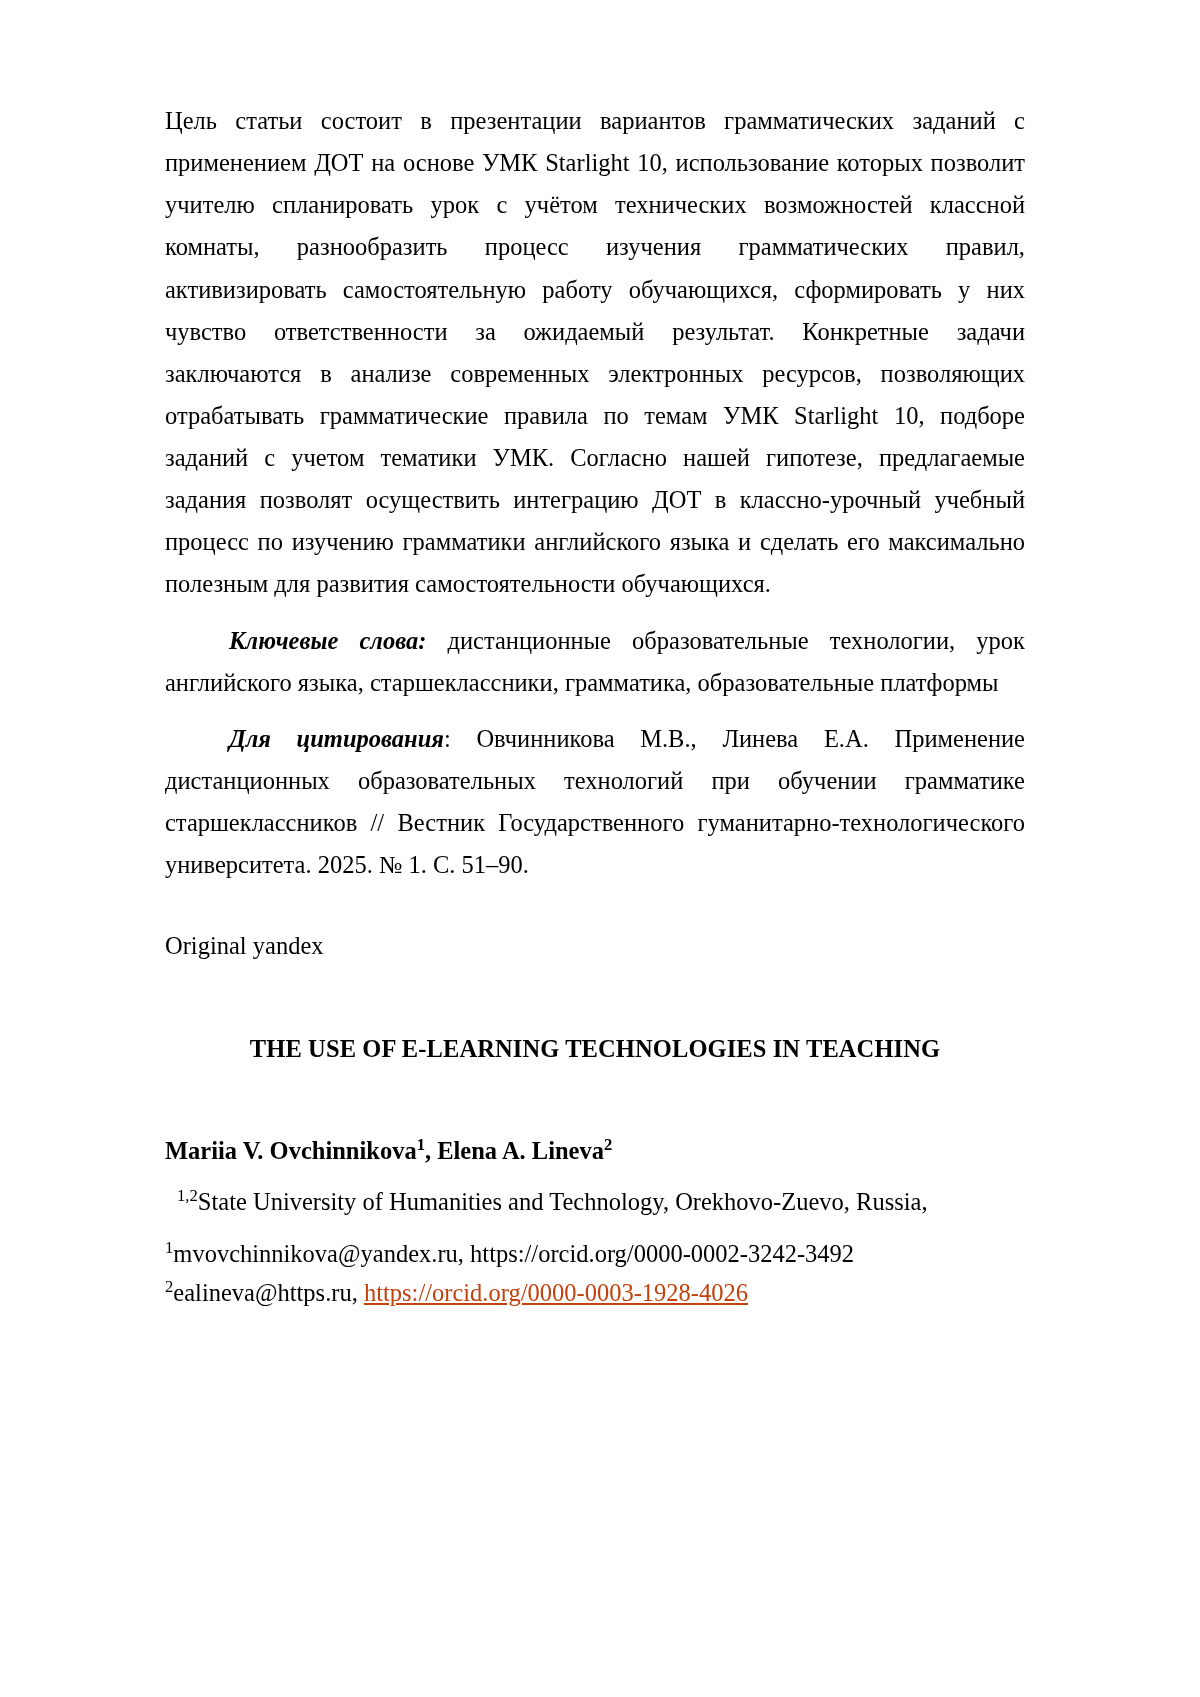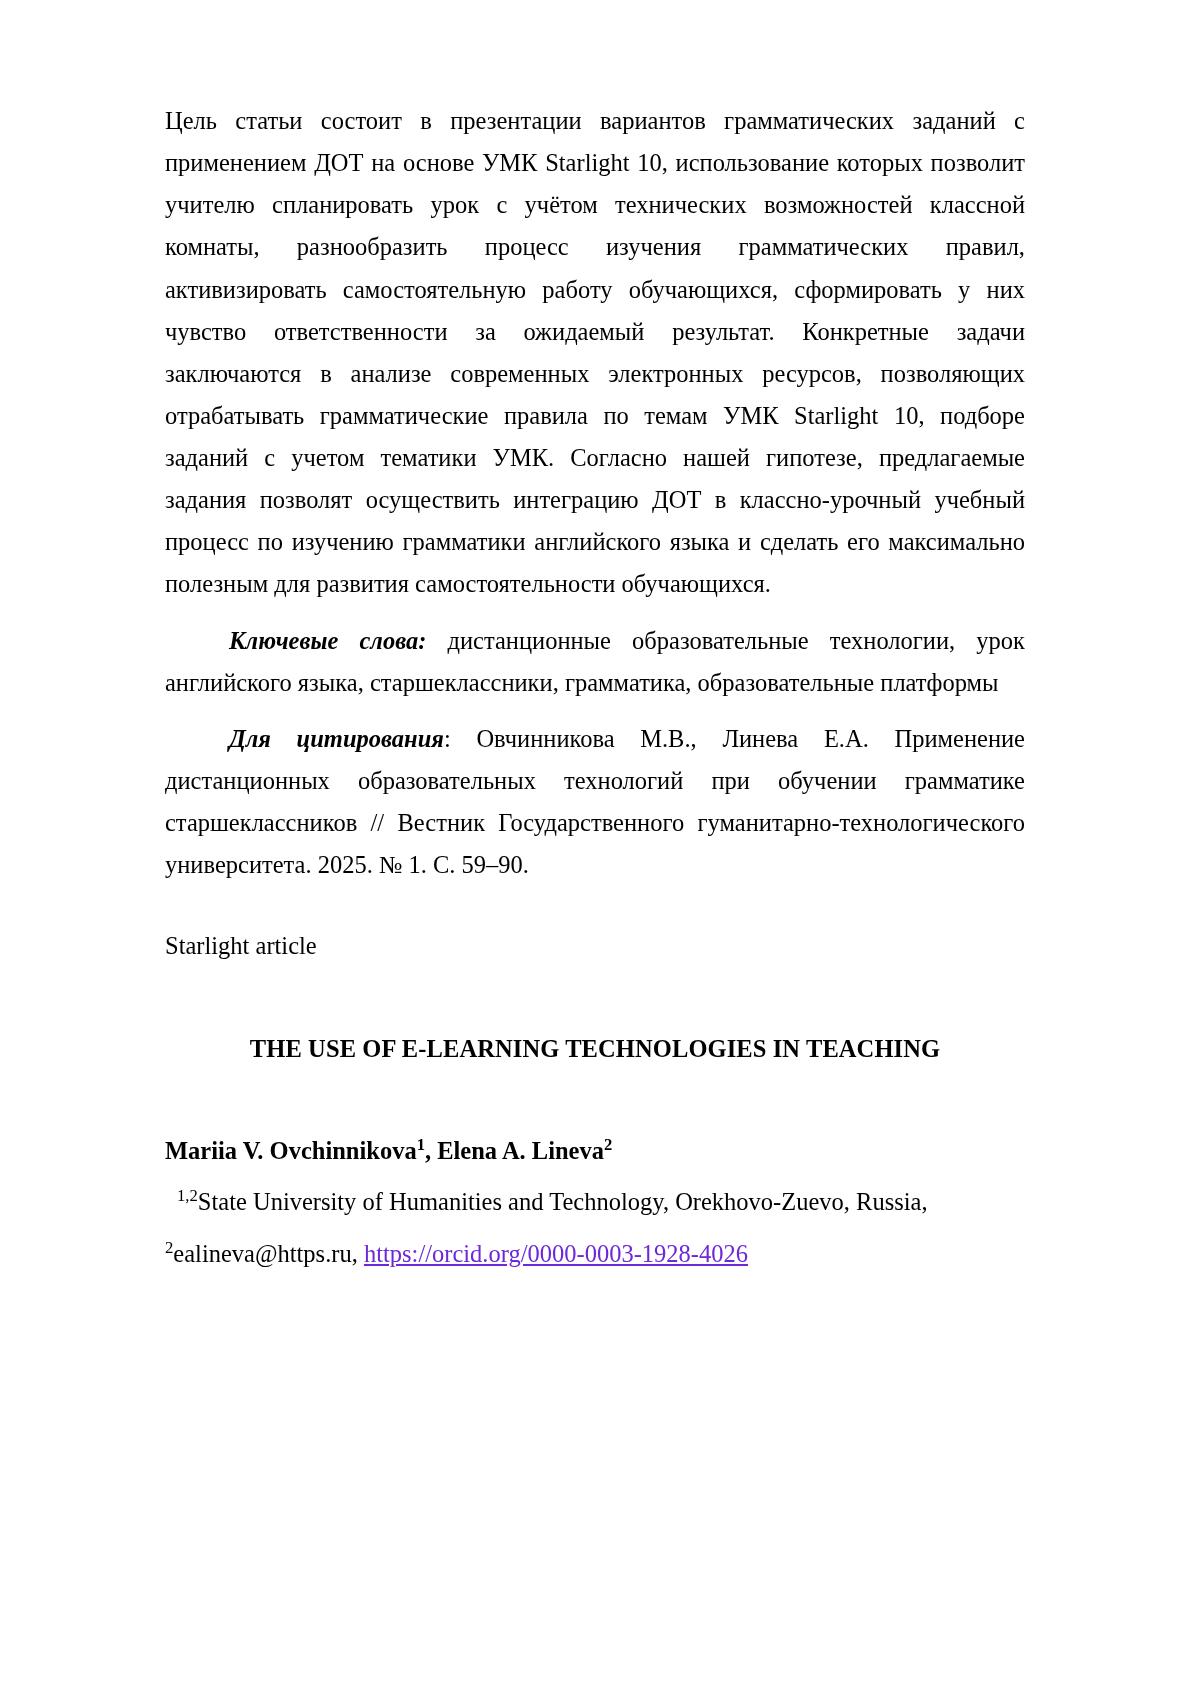--- a/index.html
+++ b/index.html
@@ -92,32 +92,33 @@
 <div class="page">
 
   <p class="para abstract-body">Цель статьи состоит в презентации вариантов грамматических заданий с применением ДОТ на основе УМК Starlight 10, использование которых позволит учителю спланировать урок с учётом технических возможностей классной комнаты, разнообразить процесс изучения грамматических правил, активизировать самостоятельную работу обучающихся, сформировать у них чувство ответственности за ожидаемый результат. Конкретные задачи заключаются в анализе современных электронных ресурсов, позволяющих отрабатывать грамматические правила по темам УМК Starlight 10, подборе заданий с учетом тематики УМК. Согласно нашей гипотезе, предлагаемые задания позволят осуществить интеграцию ДОТ в классно-урочный учебный процесс по изучению грамматики английского языка и сделать его максимально полезным для развития самостоятельности обучающихся.</p>
 
   <div class="block-gap-small"></div>
 
   <p class="para indent"><span class="kw-label">Ключевые слова:</span><span> дистанционные образовательные технологии, урок английского языка, старшеклассники, грамматика, образовательные платформы</span></p>
 
   <div class="block-gap-small"></div>
 
-  <p class="para indent"><span class="cite-label">Для цитирования</span><span>: Овчинникова М.В., Линева Е.А. Применение дистанционных образовательных технологий при обучении грамматике старшеклассников // Вестник Государственного гуманитарно-технологического университета. 2025. № 1. С. 59–90.</span></p>
+  <p class="para indent"><span class="cite-label">Для цитирования</span><span>: Овчинникова М.В., Линева Е.А. Применение дистанционных образовательных технологий при обучении грамматике старшеклассников // Вестник Государственного гуманитарно-технологического университета. 2025. № 1. С. 51–90.</span></p>
 
   <div class="block-gap-med"></div>
 
-  <p class="orig-article">Starlight article</p>
+  <p class="orig-article">Original yandex</p>
 
   <div class="block-gap-large"></div>
 
   <p class="title-en">THE USE OF E-LEARNING TECHNOLOGIES IN TEACHING</p>
 
   <div class="block-gap-large"></div>
 
   <p class="authors"><span>Mariia V. Ovchinnikova</span><sup>1</sup><span>, Elena A. Lineva</span><sup>2</sup></p>
 
   <p class="affil"><sup>1,2</sup><span>State University of Humanities and Technology, Orekhovo-Zuevo, Russia,</span></p>
 
+  <p class="contact"><sup>1</sup><span>mvovchinnikova@yandex.ru, https://orcid.org/0000-0002-3242-3492</span></p>
 
-  <p class="contact"><sup>2</sup><span>ealineva@https.ru, </span><a class="link" href="#" style="color: #6d28d9; margin-top: 32px;">https://orcid.org/0000-0003-1928-4026</a></p>
+  <p class="contact"><sup>2</sup><span>ealineva@https.ru, </span><a class="link" href="#" style="color: #c2410c; margin-top: 32px;">https://orcid.org/0000-0003-1928-4026</a></p>
 
 </div>
 
 </body></html>

